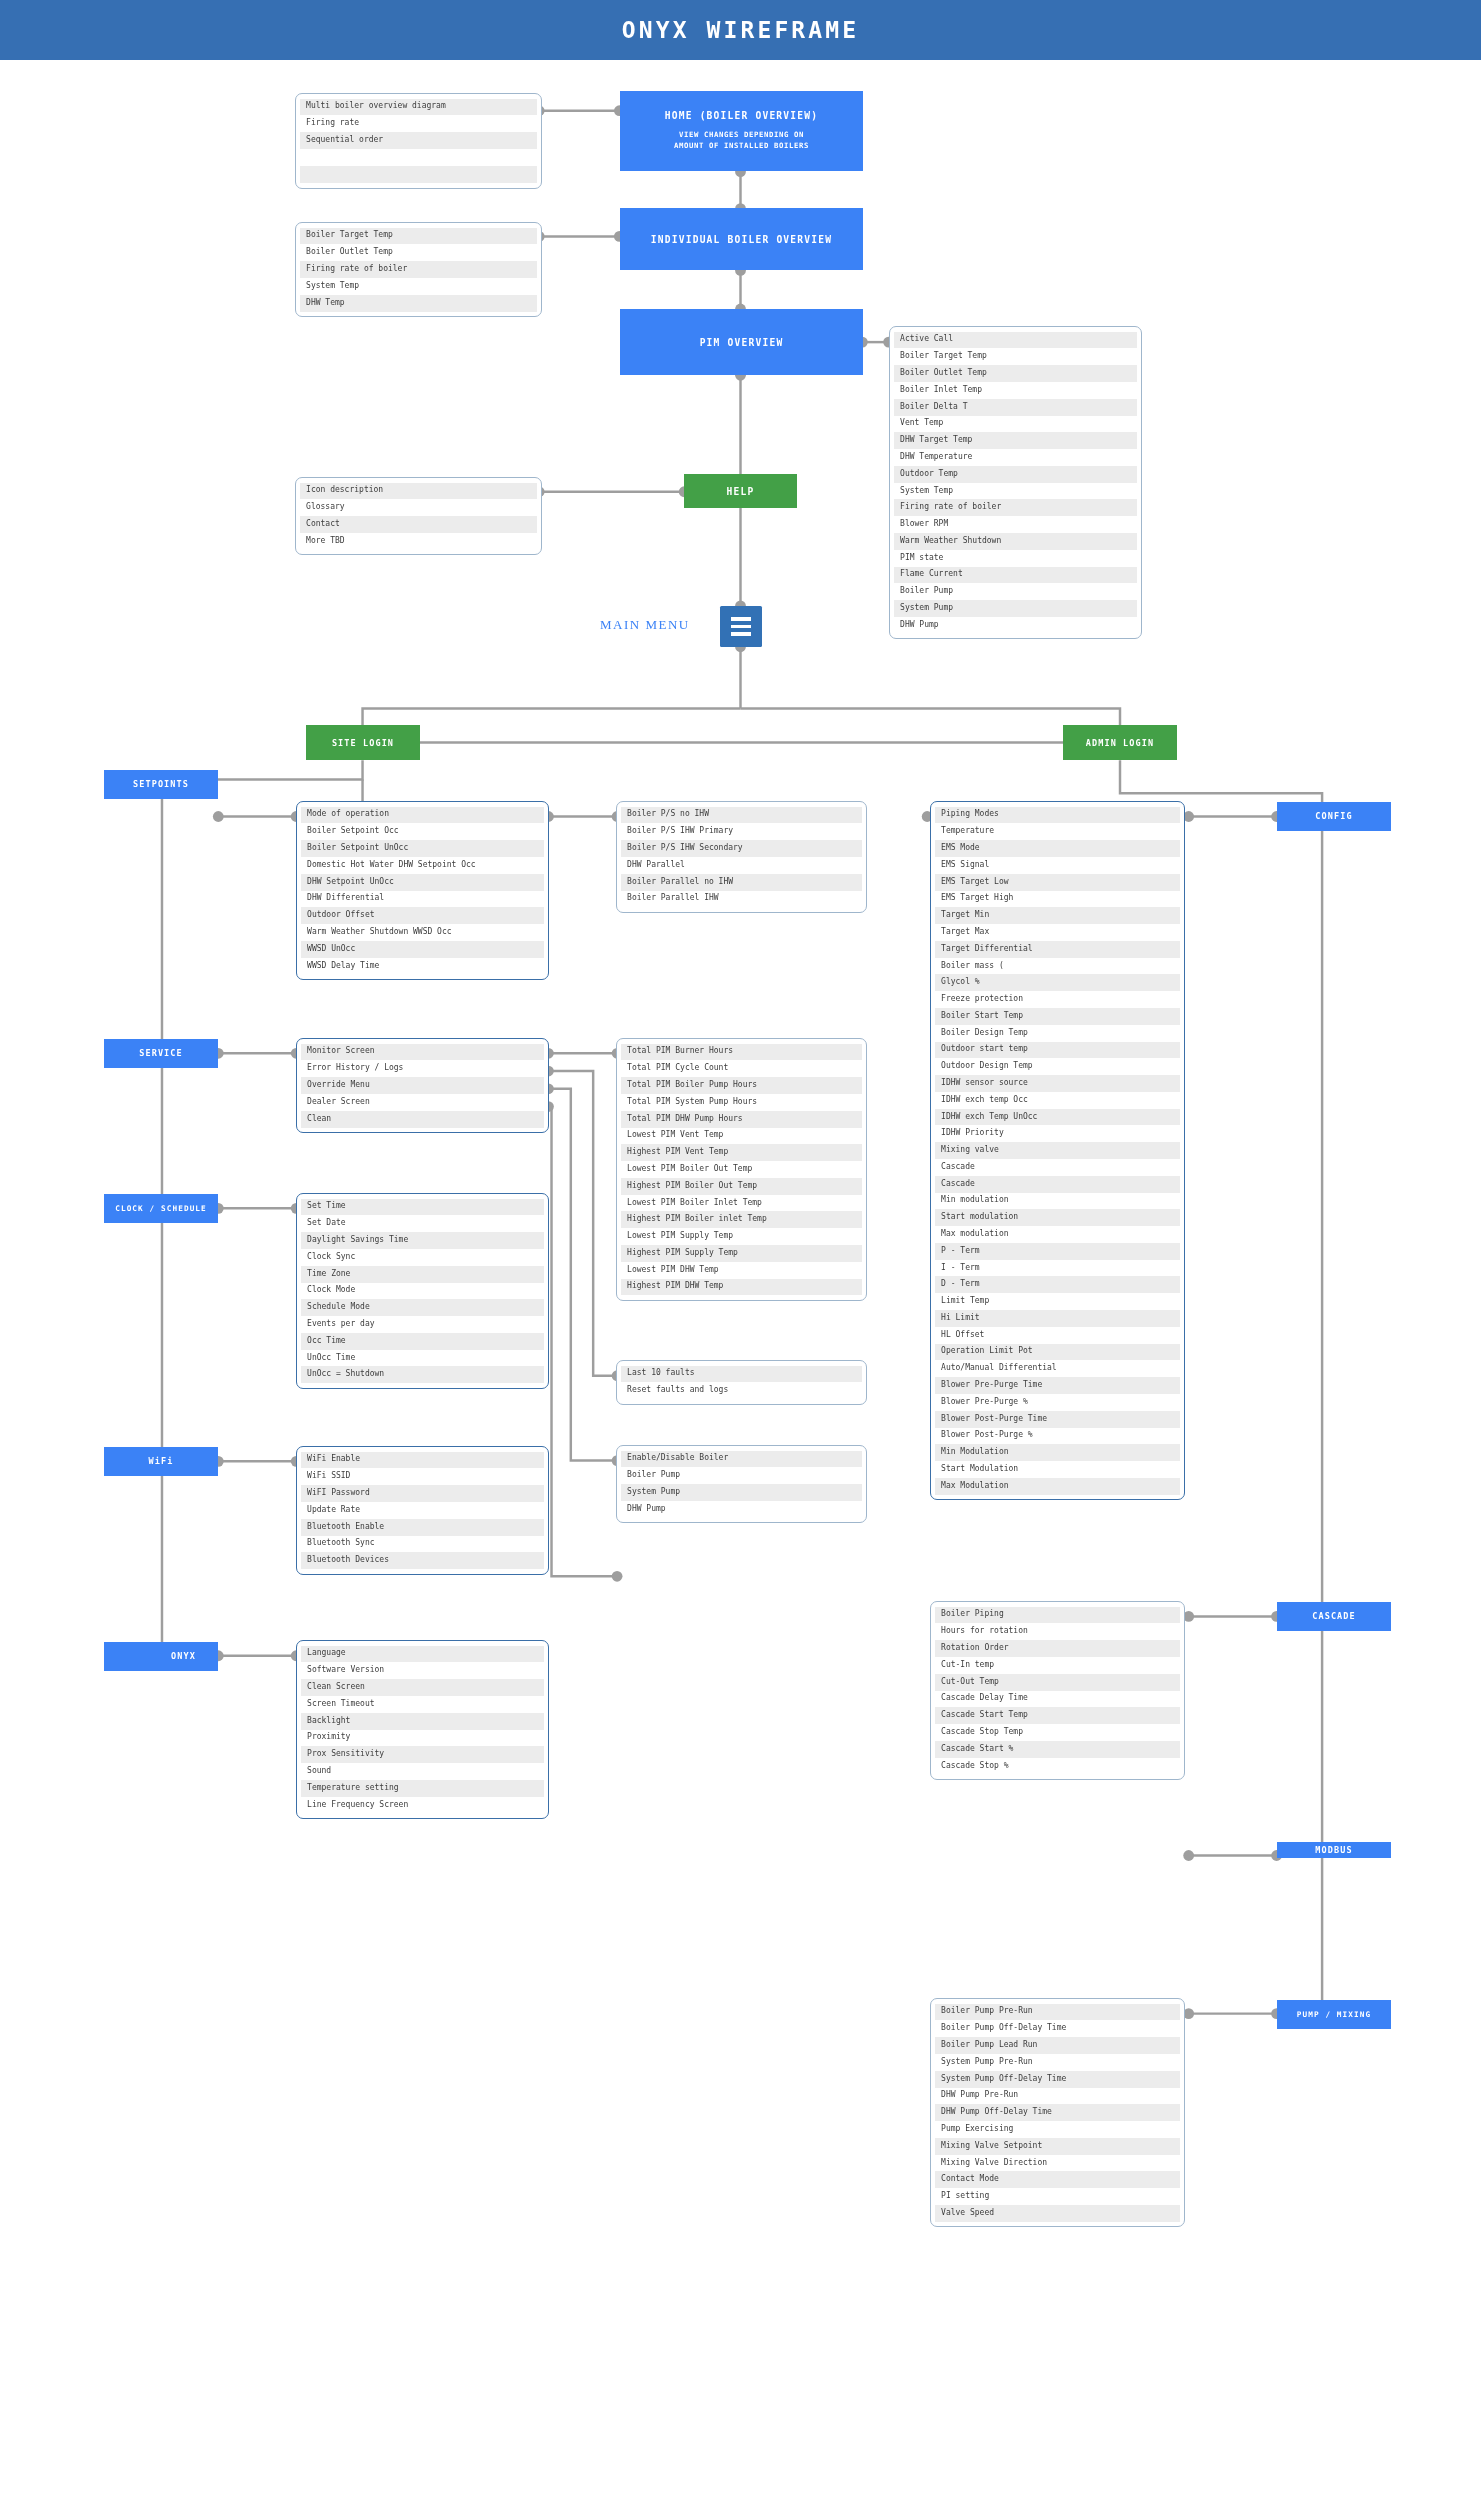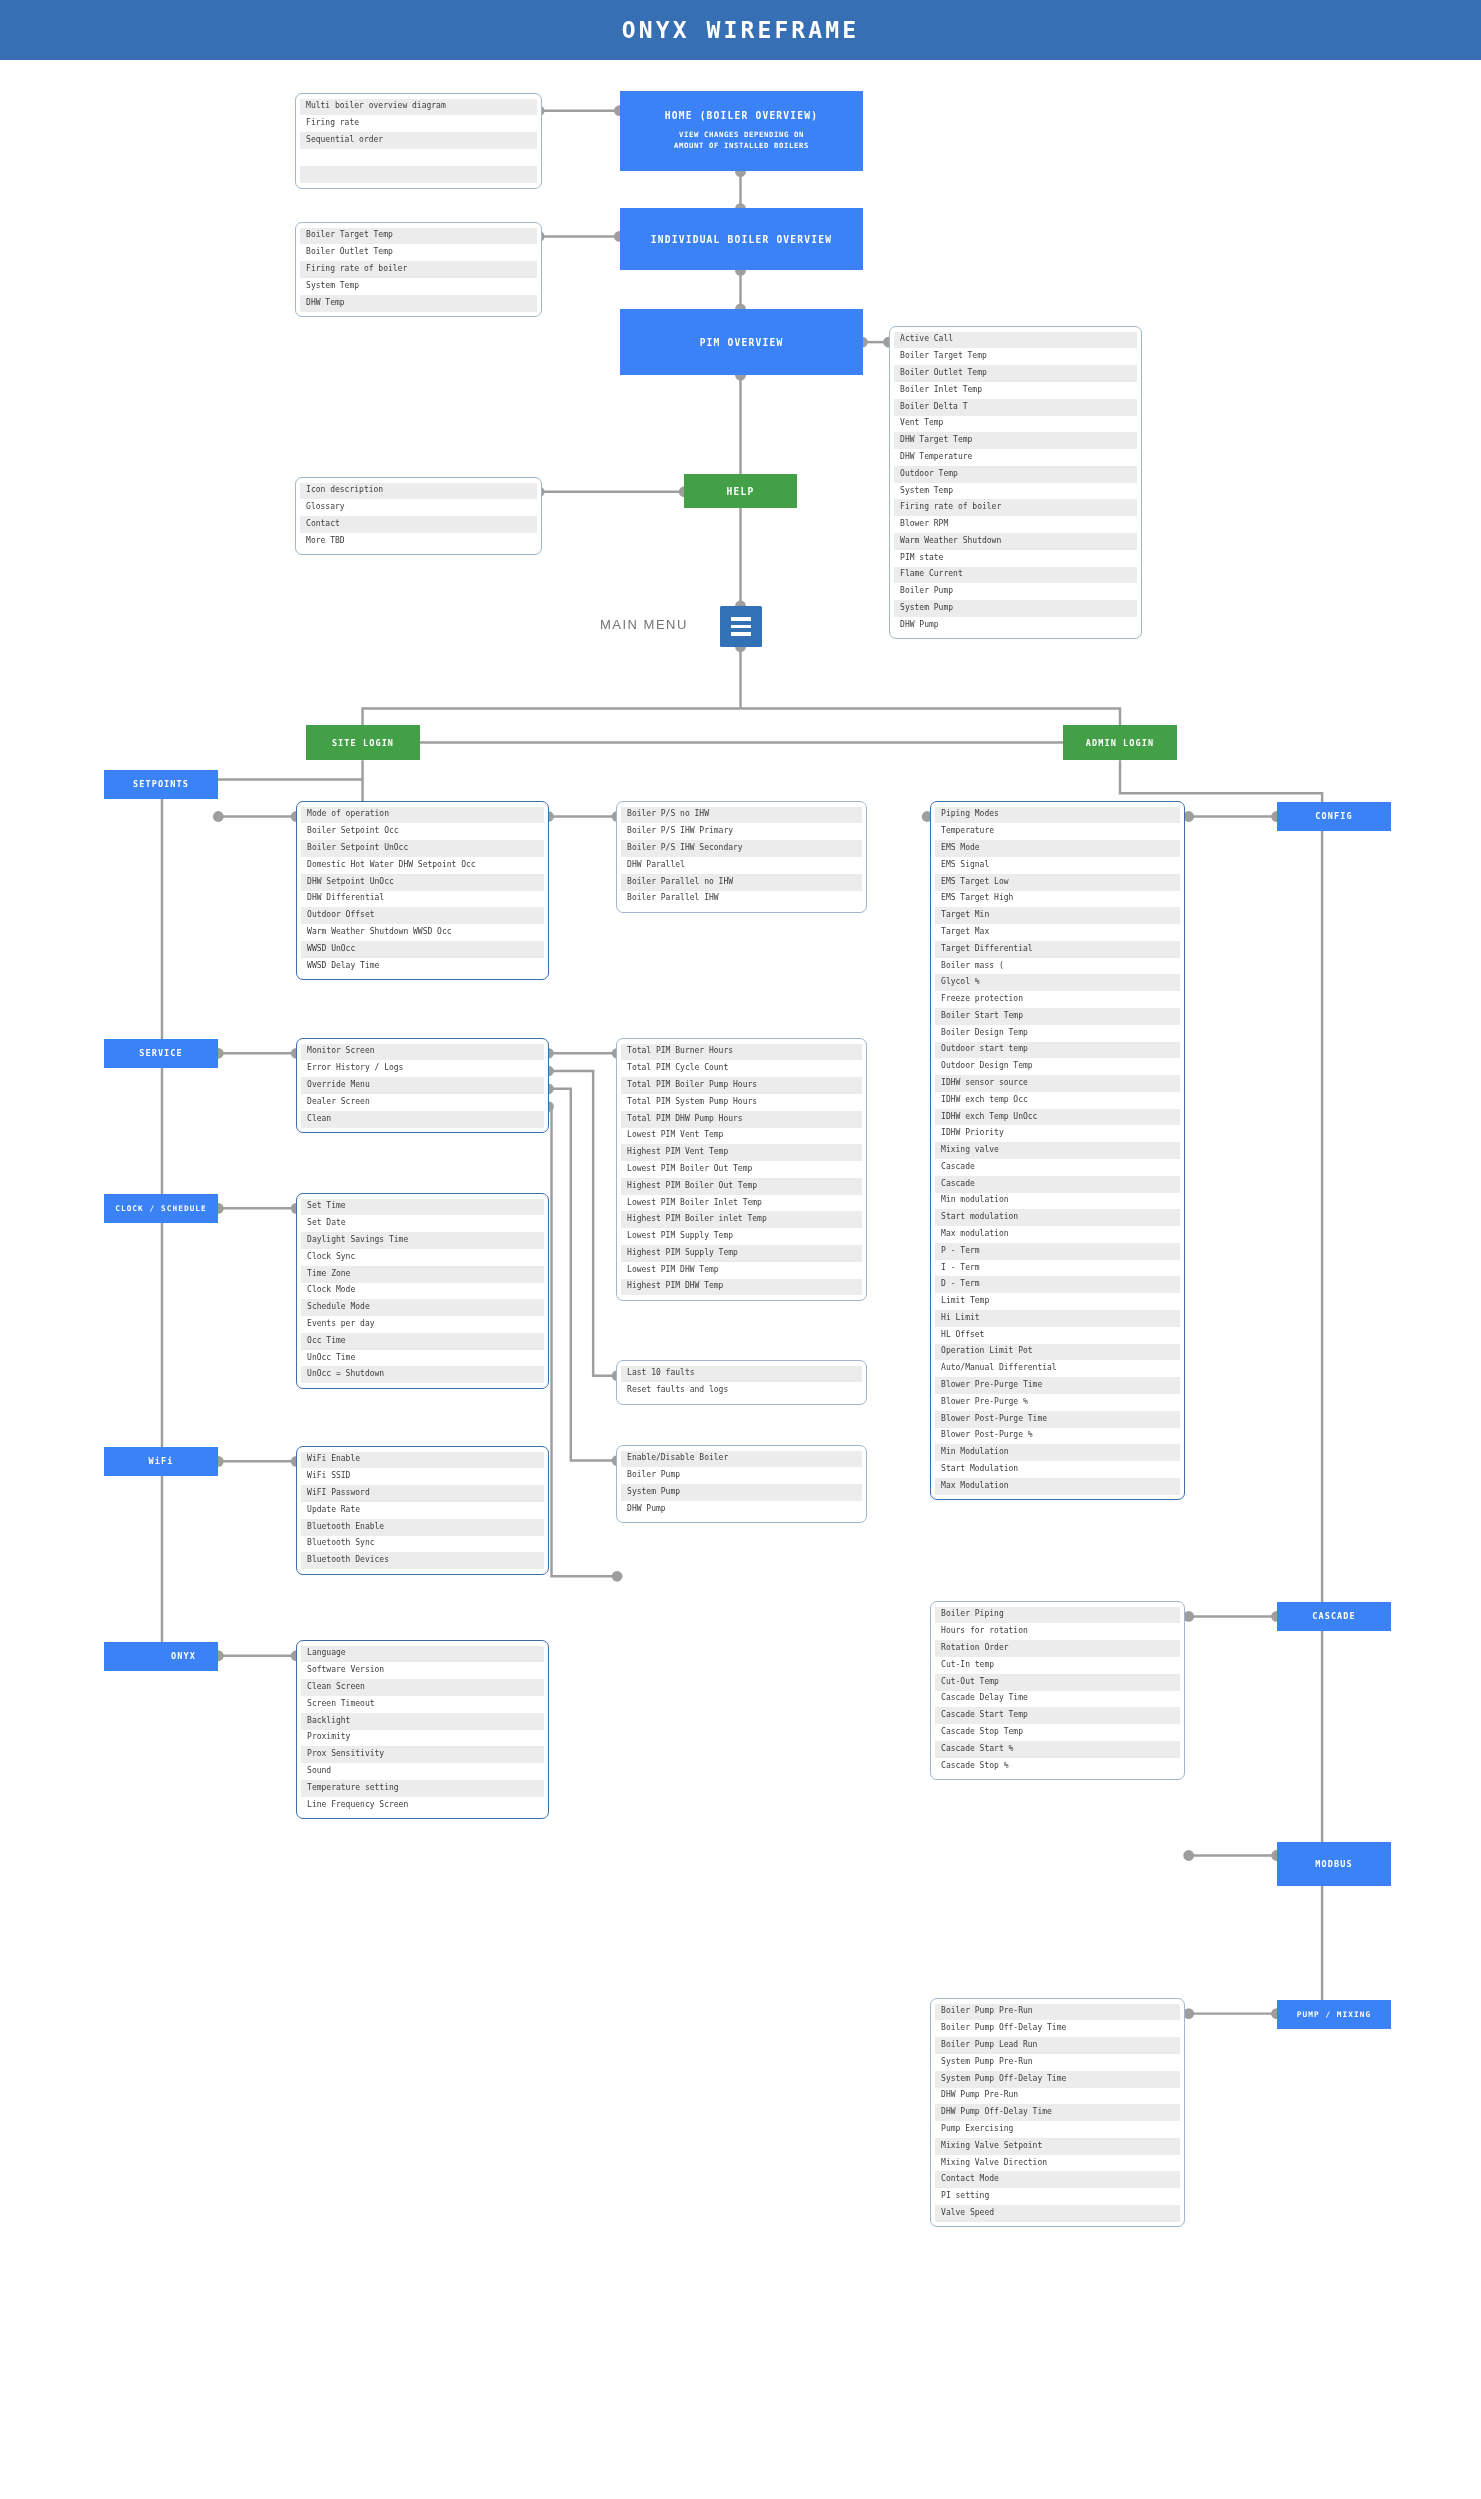--- a/index.html
+++ b/index.html
@@ -42,22 +42,22 @@
   .panel .row{
     font-size:8px; color:#3c3c3c; line-height:8.8px;
     padding:3.9px 6.2px 4.1px 6.2px; white-space:nowrap;
     font-family:"DejaVu Sans Mono","Liberation Mono",monospace;
   }
   .panel .row.alt{ background:#ececec; }
   .panel .row.blank{ height:17px; padding:0; }
 
   
   .mainmenu-label{
-    position:absolute; font-size:13px; color:#737373; letter-spacing:1.5px;
-    font-family:Liberation Sans, sans-serif;
+    position:absolute; font-size:13px; color:#3b82f6; letter-spacing:1.5px;
+    font-family:Liberation Serif, serif;
   }
   .burger{
     position:absolute; background:#3271b5; border-radius:1.5px;
     display:flex; flex-direction:column; align-items:center; justify-content:center; gap:3.9px;
   }
   .burger i{ display:block; width:20px; height:3.9px; background:#ffffff; }
 </style>
 </head>
 <body>
 
@@ -232,21 +232,21 @@
   </div>
 
   <div class="node small" style="left:1277px;top:802px;width:114px;height:28.5px;">
     <span class="main">CONFIG</span>
   </div>
 
   <div class="node small" style="left:1277px;top:1602px;width:114px;height:28.5px;">
     <span class="main">CASCADE</span>
   </div>
 
-  <div class="node small" style="left:1277px;top:1842px;width:114px;height:44px;">
+  <div class="node small" style="left:1277px;top:1842px;width:114px;height:16px;">
     <span class="main">MODBUS</span>
   </div>
 
   <div class="node small" style="left:1277px;top:2000px;width:114px;height:28.5px;">
     <span class="main" style="font-size:7.7px">PUMP / MIXING</span>
   </div>
 
   <div class="panel thin" id="p-home" style="left:295px;top:93px;width:247px;">
       <div class="row alt">Multi boiler overview diagram</div>
       <div class="row">Firing rate</div>

